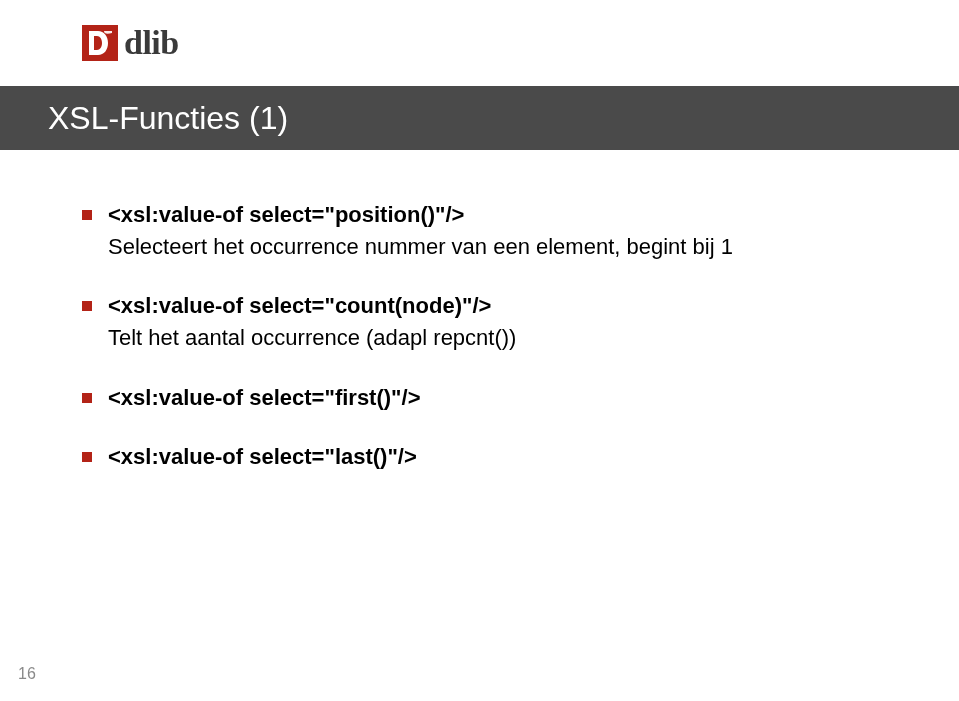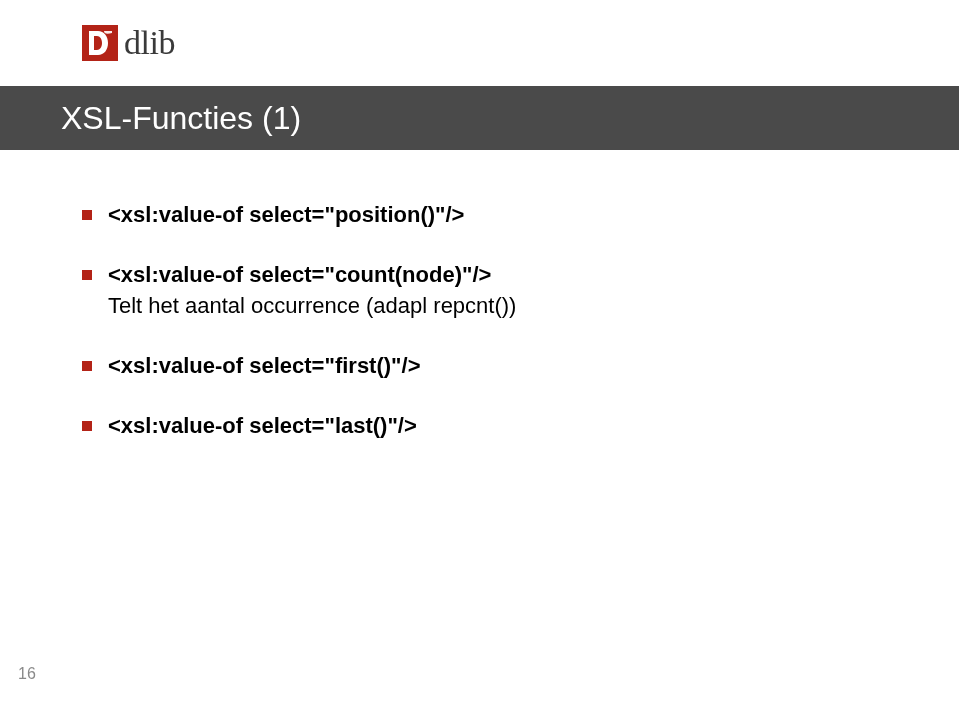--- a/index.html
+++ b/index.html
@@ -25,34 +25,34 @@
     align-items: center;
     gap: 6px;
   }
   .logo-mark {
     width: 36px;
     height: 36px;
   }
   .logo-text {
     font-family: Georgia, 'Times New Roman', serif;
     font-size: 34px;
-    font-weight: 400;
+    font-weight: 700;
     color: #3a3a3a;
     letter-spacing: -0.5px;
   }
   .title-bar {
     position: absolute;
     top: 86px;
     left: 0;
     right: 0;
     height: 64px;
     background: #4a4a4a;
     display: flex;
     align-items: center;
-    padding-left: 61px;
+    padding-left: 48px;
   }
   .title-text {
     color: #ffffff;
     font-size: 32px;
     font-weight: 400;
     font-family: Tahoma, Verdana, sans-serif;
   }
   .content {
     position: absolute;
     top: 200px;
@@ -115,20 +115,21 @@
     <span class="title-text">XSL-Functies (1)</span>
   </div>
 
   <div class="content">
 
     <div class="bullet-group">
       <div class="bullet-row">
         <div class="bullet-marker"></div>
         <div class="bullet-text bold">&lt;xsl:value-of select="position()"/&gt;</div>
       </div>
+      <div class="sub-text">Selecteert het occurrence nummer van een element, begint bij 1</div>
     </div>
 
     <div class="bullet-group">
       <div class="bullet-row">
         <div class="bullet-marker"></div>
         <div class="bullet-text bold">&lt;xsl:value-of select="count(node)"/&gt;</div>
       </div>
       <div class="sub-text">Telt het aantal occurrence (adapl repcnt())</div>
     </div>
 

